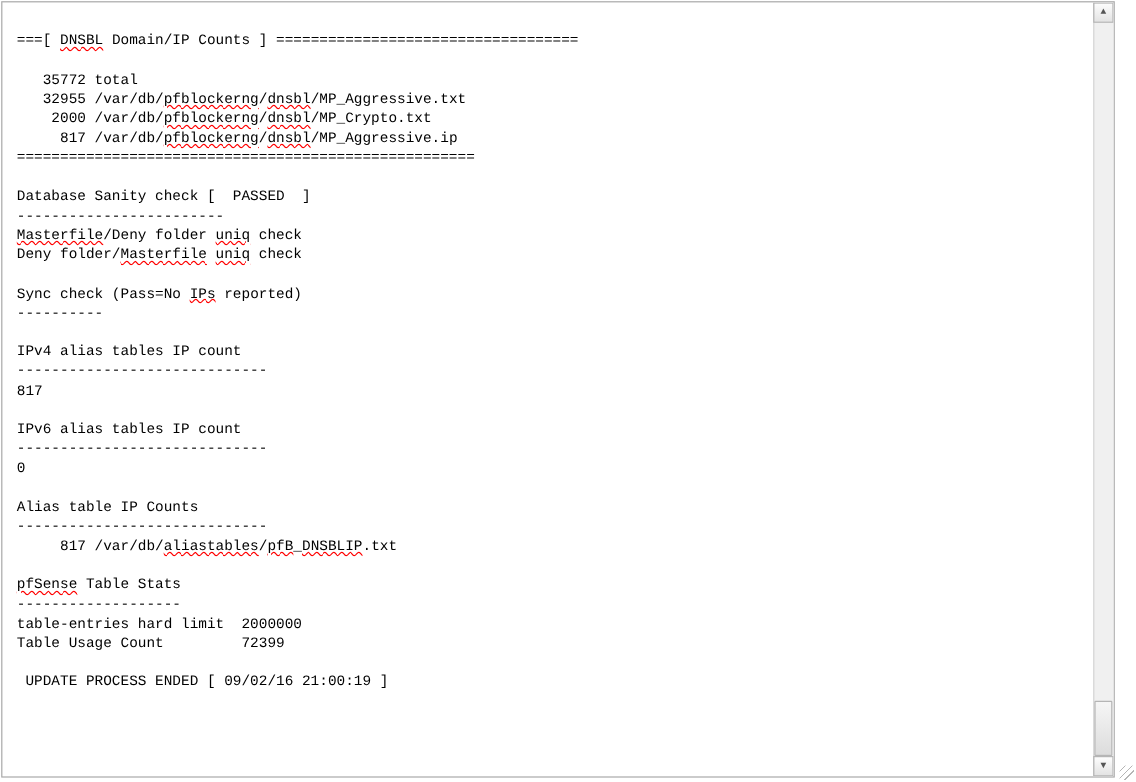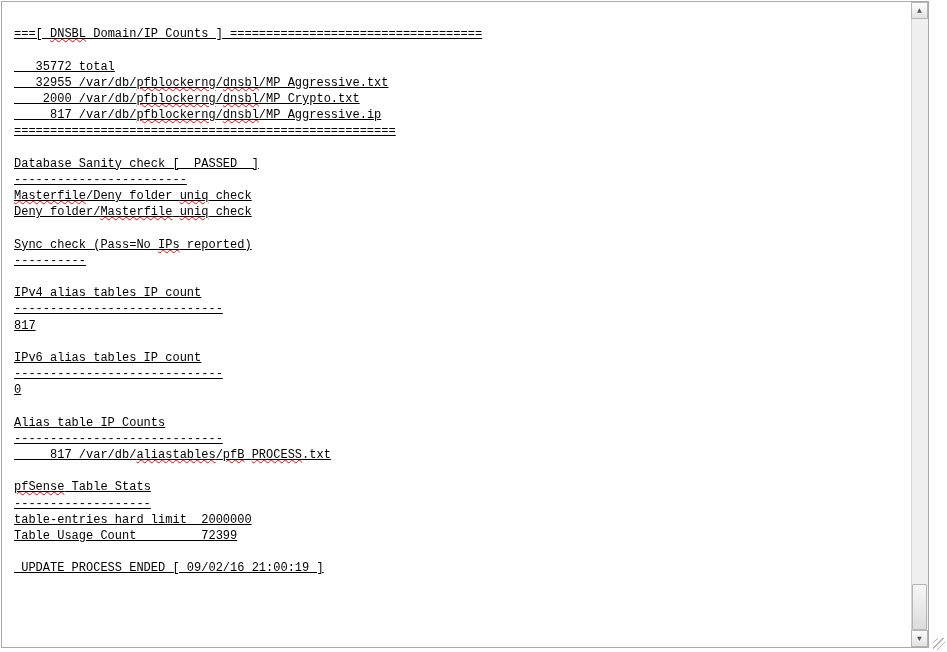--- a/index.html
+++ b/index.html
@@ -22,21 +22,20 @@
       overflow: hidden;
     }
     .textarea-content {
       padding: 8px 12px;
       white-space: pre;
       line-height: 1.35;
       color: #000;
       width: calc(100% - 17px);
       height: 100%;
       overflow: hidden;
-      text-decoration: underline;
     }
     
     .squig {
       text-decoration-line: underline;
       text-decoration-style: wavy;
       text-decoration-color: #ff0000;
       text-decoration-thickness: 1px;
       text-underline-offset: 1px;
     }
     
@@ -118,21 +117,21 @@
 IPv4 alias tables IP count
 -----------------------------
 817
 
 IPv6 alias tables IP count
 -----------------------------
 0
 
 Alias table IP Counts
 -----------------------------
-     817 /var/db/<span class="squig">aliastables</span>/<span class="squig">pfB</span>_<span class="squig">PROCESS</span>.txt
+     817 /var/db/<span class="squig">aliastables</span>/<span class="squig">pfB</span>_<span class="squig">DNSBLIP</span>.txt
 
 <span class="squig">pfSense</span> Table Stats
 -------------------
 table-entries hard limit  2000000
 Table Usage Count         72399
 
  UPDATE PROCESS ENDED [ 09/02/16 21:00:19 ]</div>
 
   <div class="scrollbar">
     <div class="sb-btn up">

